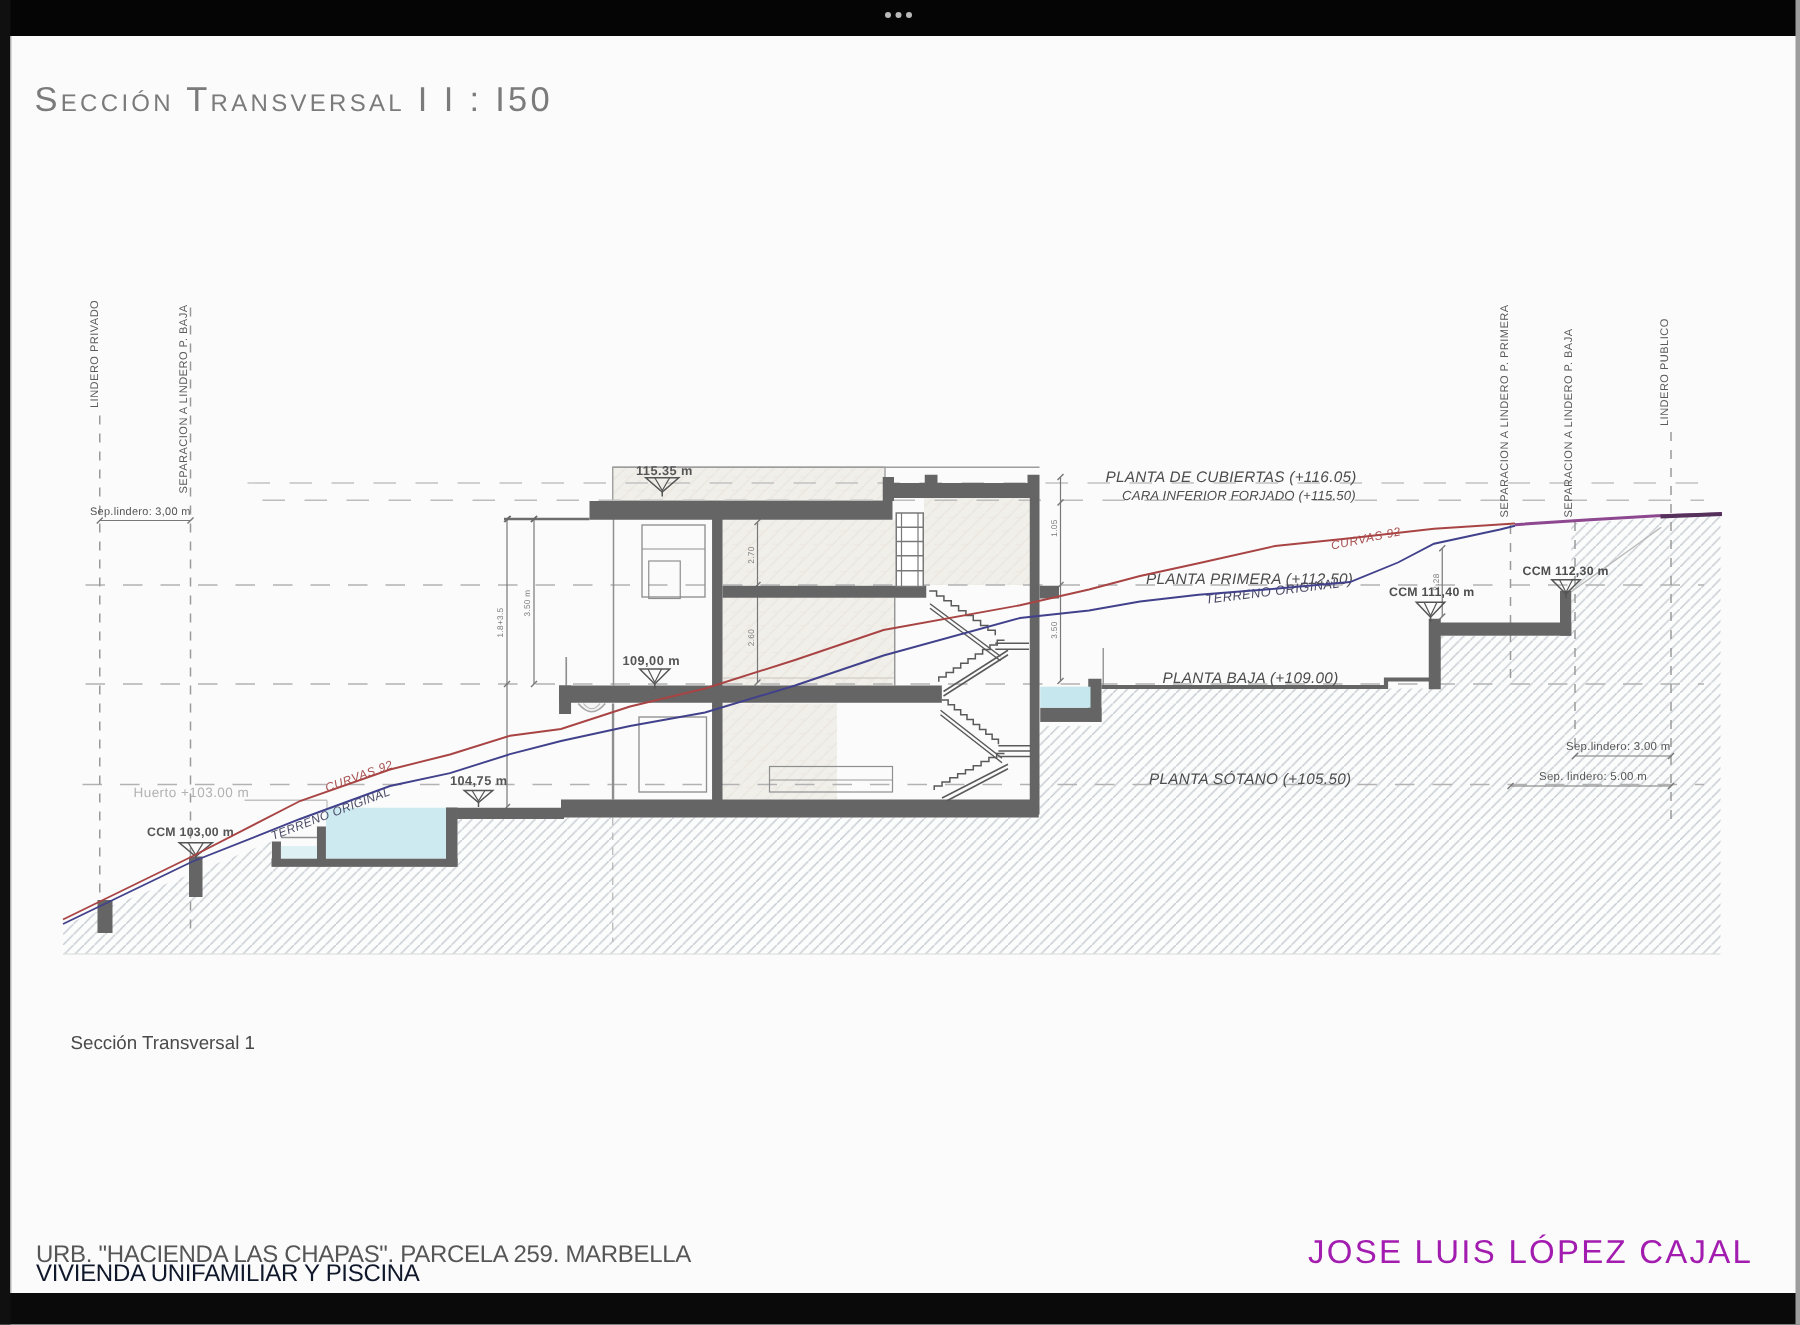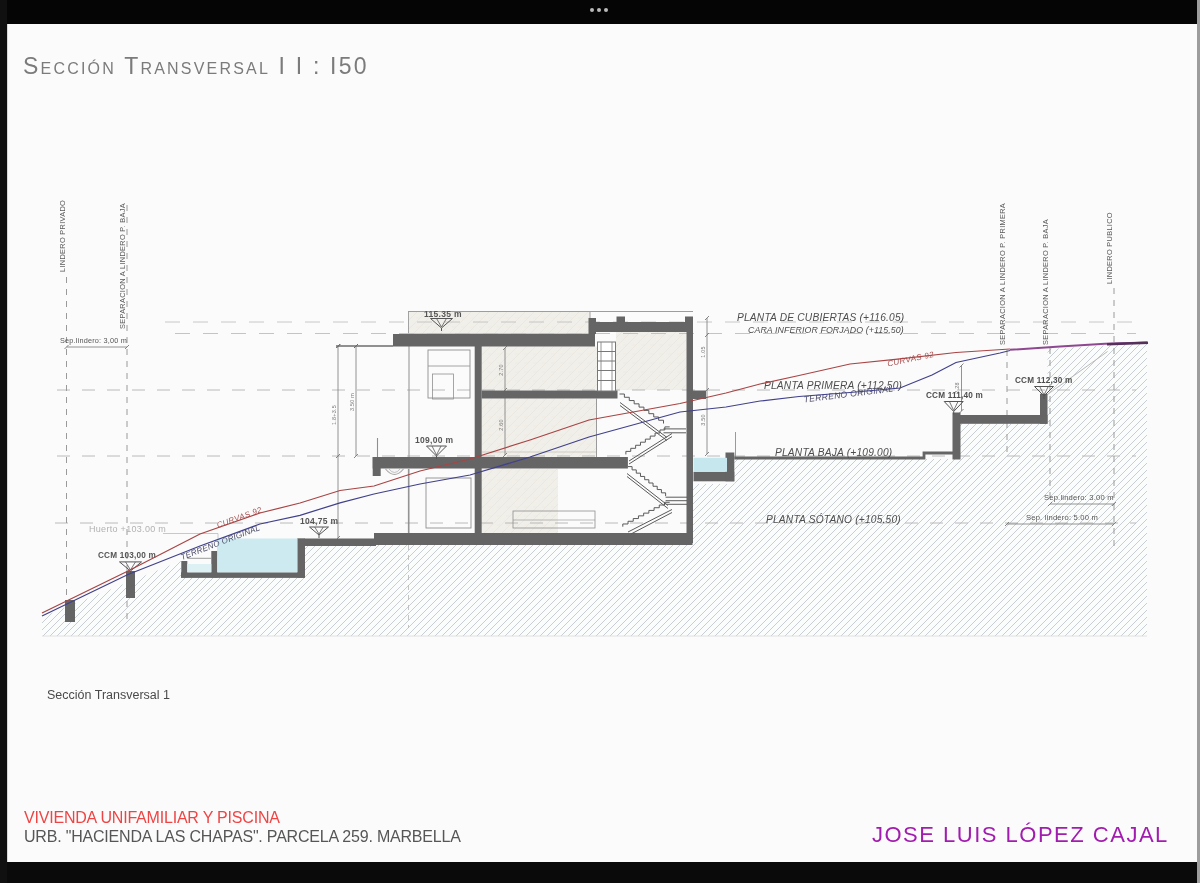--- a/index.html
+++ b/index.html
@@ -6,21 +6,21 @@
 .abs {position:absolute;}
 #topbar {left:0;top:0;width:1200px;height:24px;background:#050505;}
 #botbar {left:0;top:862px;width:1200px;height:21px;background:#0a0a0a;}
 #lstrip {left:0;top:0;width:7px;height:883px;background:#101010;}
 #ledge {left:7px;top:24px;width:1px;height:838px;background:#d8d8d8;}
 #rstrip {left:1197px;top:0;width:3px;height:883px;background:#9d9d9d;}
 #dots span {display:inline-block;width:4px;height:4px;border-radius:50%;background:#b9b9b9;margin:0 1.7px;}
 #dots {left:588px;top:8px;font-size:0;line-height:0;}
 #title {left:23px;top:53px;font-size:23px;color:#7b7b7b;letter-spacing:2.2px;font-variant:small-caps;}
 #sec1 {left:47px;top:652px;font-size:12.5px;color:#4a4a4a;letter-spacing:0px;margin-top:36px;}
-#viv {left:24px;top:809px;font-size:16px;color:#ef4444;letter-spacing:-0.2px;}
+#viv {left:24px;top:841px;font-size:16px;color:#0f172a;letter-spacing:-0.2px;}
 #urb {left:24px;top:828px;font-size:16px;color:#565656;letter-spacing:-0.2px;}
 #autor {left:872px;top:822px;font-size:22px;color:#a21caf;letter-spacing:1.5px;}
 </style></head>
 <body>
 <div class="abs" style="left:0;top:0"><svg width="1200" height="883" viewBox="0 0 1200 883" xmlns="http://www.w3.org/2000/svg">
       <defs>
 <pattern id="hatch" width="7" height="7" patternUnits="userSpaceOnUse">
   <line x1="0" y1="7" x2="7" y2="0" stroke="#c5cbd1" stroke-width="0.95"></line>
 </pattern>
 <pattern id="stucco" width="9" height="9" patternUnits="userSpaceOnUse">

